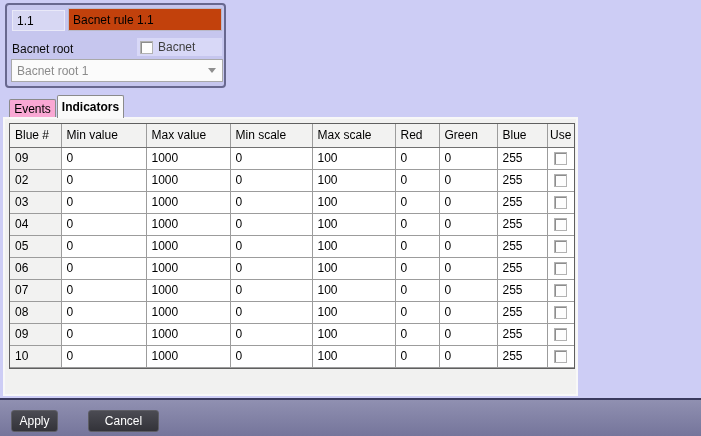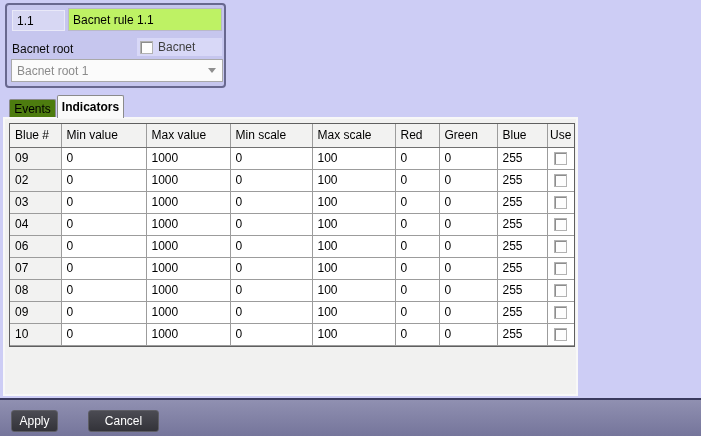--- a/index.html
+++ b/index.html
@@ -17,21 +17,21 @@
     background:var(--panel-bg,#c6c6ee);
     border:2px solid var(--panel-border,#68688f); border-radius:4px;
   }
   .rule-id-input {
     position:absolute; left:5px; top:5px; width:53px; height:21px;
     background:#d7d7f3; border:1px solid #e9e9f8;
     font:inherit; padding:0 4px; color:#000; outline:none;
   }
   .rule-name-input {
     position:absolute; left:61px; top:3px; width:154px; height:23px;
-    background:#bef264; border:1px solid #b9b9c9;
+    background:#c2410c; border:1px solid #b9b9c9;
     font:inherit; padding:0 4px; color:#000; outline:none;
   }
   .root-label { position:absolute; left:5px; top:37px; color:#0a0a0a; }
   .disable-wrap {
     position:absolute; left:130px; top:33px; width:85px; height:18px;
     background:#d8d8f7; display:flex; align-items:center; gap:5px; padding-left:3px;
   }
   .checkbox {
     width:13px; height:13px; background:#fdfdfd;
     border:1px solid #b2b2b2; box-shadow:inset 1px 1px 0 #8d8d8d;
@@ -52,21 +52,21 @@
     border-left:4px solid transparent; border-right:4px solid transparent;
     border-top:5px solid #8f8f8f;
   }
 
   
   .tab {
     position:absolute; border:1px solid #8b8b8b; border-bottom:none;
     display:flex; align-items:center; justify-content:center;
     border-radius:2px 2px 0 0; cursor:default;
   }
-  .tab-events { left:9px; top:99px; width:47px; height:18px; background:#4d7c0f; z-index:1; }
+  .tab-events { left:9px; top:99px; width:47px; height:18px; background:#f9a8d4; z-index:1; }
   .tab-indicators { left:57px; top:95px; width:67px; height:23px; background:#fafafa; z-index:3;font-weight:bold; }
 
   
   .tab-page {
     position:absolute; left:3px; top:117px; width:575px; height:279px;
     background:var(--page-bg,#f1f1f0);
     border:2px solid #f8f8f8; z-index:2;
   }
 
   
@@ -198,20 +198,33 @@
     <td>0</td>
     <td>100</td>
     <td>0</td>
     <td>0</td>
     <td>255</td>
     <td class="use-col last-col">
       <div class="checkbox"></div>
     </td>
   </tr>
             <tr>
+    <td class="rule-col">05</td>
+    <td>0</td>
+    <td>1000</td>
+    <td>0</td>
+    <td>100</td>
+    <td>0</td>
+    <td>0</td>
+    <td>255</td>
+    <td class="use-col last-col">
+      <div class="checkbox"></div>
+    </td>
+  </tr>
+            <tr>
     <td class="rule-col">06</td>
     <td>0</td>
     <td>1000</td>
     <td>0</td>
     <td>100</td>
     <td>0</td>
     <td>0</td>
     <td>255</td>
     <td class="use-col last-col">
       <div class="checkbox"></div>

